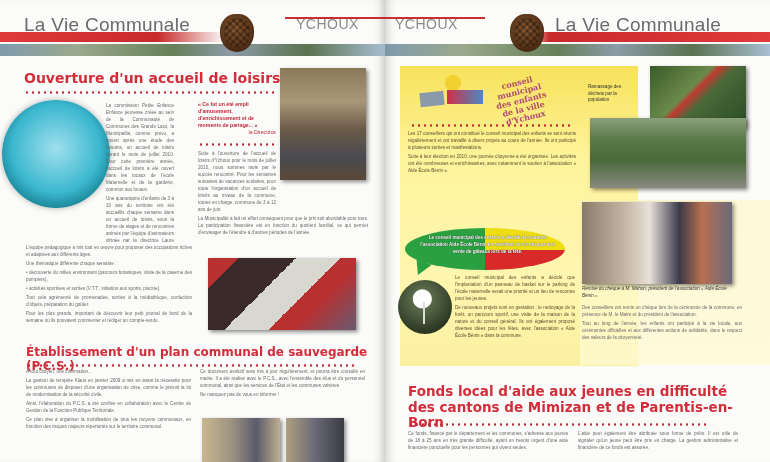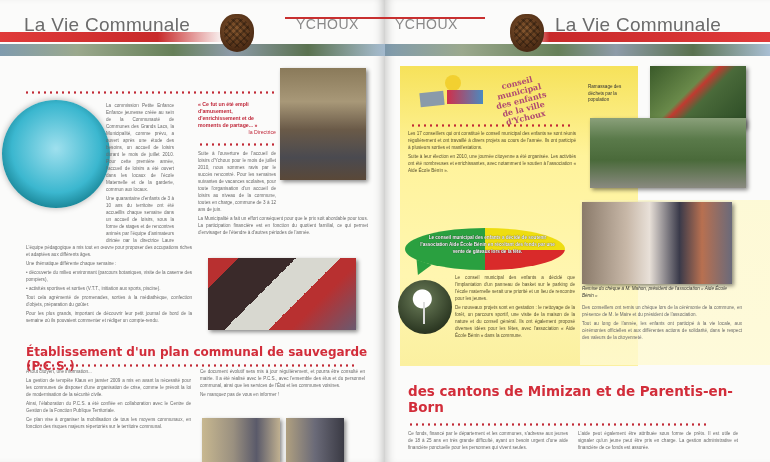--- a/index.html
+++ b/index.html
@@ -45,20 +45,21 @@
   <div class="page left">
     <div class="header">
       <div class="hdr-band" style="left:0;width:225px"></div>
       <div class="hdr-strip" style="left:0;width:385px"></div>
       <div class="hdr-title" style="left:24px">La Vie Communale</div>
       <div class="pinecone" style="left:220px"></div>
       <div class="hdr-line" style="left:285px;width:100px"></div>
       <div class="hdr-town" style="left:296px">YCHOUX</div>
     </div>
 
+    <h2 class="art" style="left:24px;top:70px;font-size:14px">Ouverture d'un accueil de loisirs</h2>
     <div class="dots" style="left:24px;top:91px;width:250px"></div>
 
     <div class="pool" style="left:2px;top:100px;width:108px;height:108px"></div>
 
     <div class="txt" style="left:76px;top:102px;width:98px;height:140px;padding-left:30px">
       <p>La commission Petite Enfance Enfance jeunesse créée au sein de la Communauté de Communes des Grands Lacs, la Municipalité, comme prévu, a ouvert après une étude des besoins, un accueil de loisirs durant le mois de juillet 2010. Pour cette première année, l'accueil de loisirs a été ouvert dans les locaux de l'école Maternelle et de la garderie, commun aux locaux.</p>
       <p>Une quarantaine d'enfants de 3 à 10 ans du territoire ont été accueillis chaque semaine dans un accueil de loisirs, sous la forme de stages et de rencontres animés par l'équipe d'animateurs dirigée par la directrice Laure CORCARDE.</p>
     </div>
     <div class="txt" style="left:26px;top:244px;width:166px;height:86px">
       <p>L'équipe pédagogique a mis tout en œuvre pour proposer des occupations riches et adaptées aux différents âges.</p>
@@ -141,17 +142,18 @@
 <div class="photo" style="left:650px;top:66px;width:96px;height:62px;background:linear-gradient(135deg,#3a5a2a,#6a8a4a 40%,#c03a30 45%,#4a6a3a 55%,#2a4a24)"></div>
 <div class="photo" style="left:590px;top:118px;width:156px;height:70px;background:linear-gradient(180deg,#8aa07a,#5a7a4a 30%,#4a6a3a 60%,#8a8a80)"></div>
 <div class="photo" style="left:582px;top:202px;width:150px;height:82px;background:linear-gradient(90deg,#8a7a6a,#c8b8a8 30%,#e8e0d8 45%,#3a3a4a 65%,#b87050 80%,#6a6a7a)"></div>
 <div class="cap" style="left:582px;top:286px;width:150px;font-style:italic">Remise du chèque à M. Mahon, président de l'association « Aide École Bénin »</div>
 <div class="txt" style="left:582px;top:304px;width:160px;height:60px">
   <p>Des conseillers ont remis un chèque lors de la cérémonie de la commune, en présence de M. le Maire et du président de l'association.</p>
   <p>Tout au long de l'année, les enfants ont participé à la vie locale, aux cérémonies officielles et aux différentes actions de solidarité, dans le respect des valeurs de la citoyenneté.</p>
 </div>
 
 <h2 class="art" style="left:408px;top:384px;font-size:13.5px;width:360px">
+  <span style="display:block">Fonds local d'aide aux jeunes en difficulté</span>
   <span style="display:block">des cantons de Mimizan et de Parentis-en-Born</span>
 </h2>
 <div class="dots" style="left:408px;top:423px;width:300px"></div>
 <div class="txt" style="left:408px;top:430px;width:160px;height:32px">Ce fonds, financé par le département et les communes, s'adresse aux jeunes de 18 à 25 ans en très grande difficulté, ayant un besoin urgent d'une aide financière ponctuelle pour les personnes qui vivent seules.</div>
 <div class="txt" style="left:578px;top:430px;width:160px;height:32px">L'aide peut également être attribuée sous forme de prêts. Il est utile de signaler qu'un jeune peut être pris en charge. La gestion administrative et financière de ce fonds est assurée.</div>
 
 </body></html>

